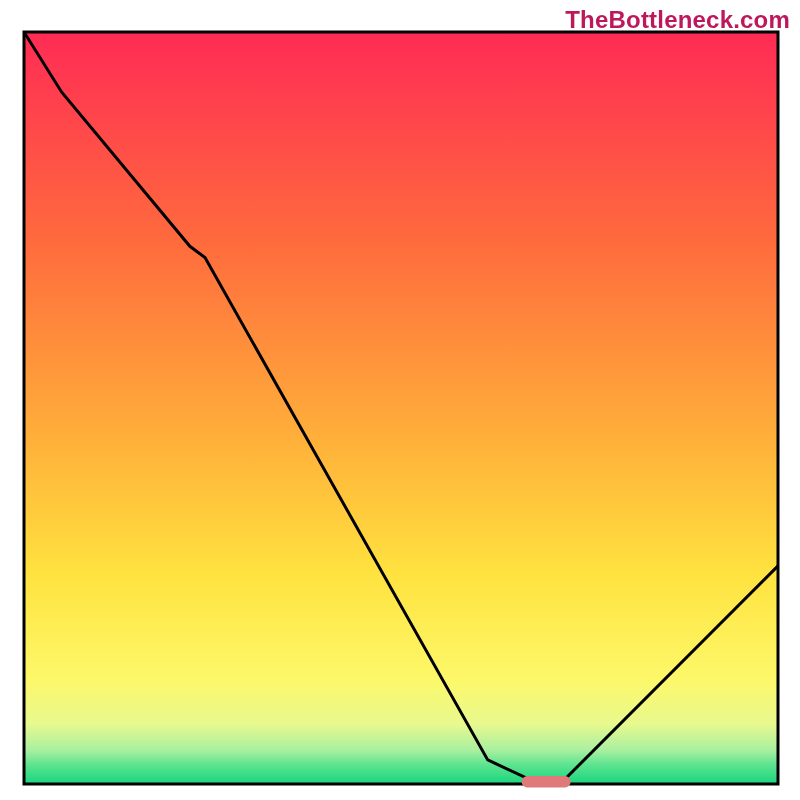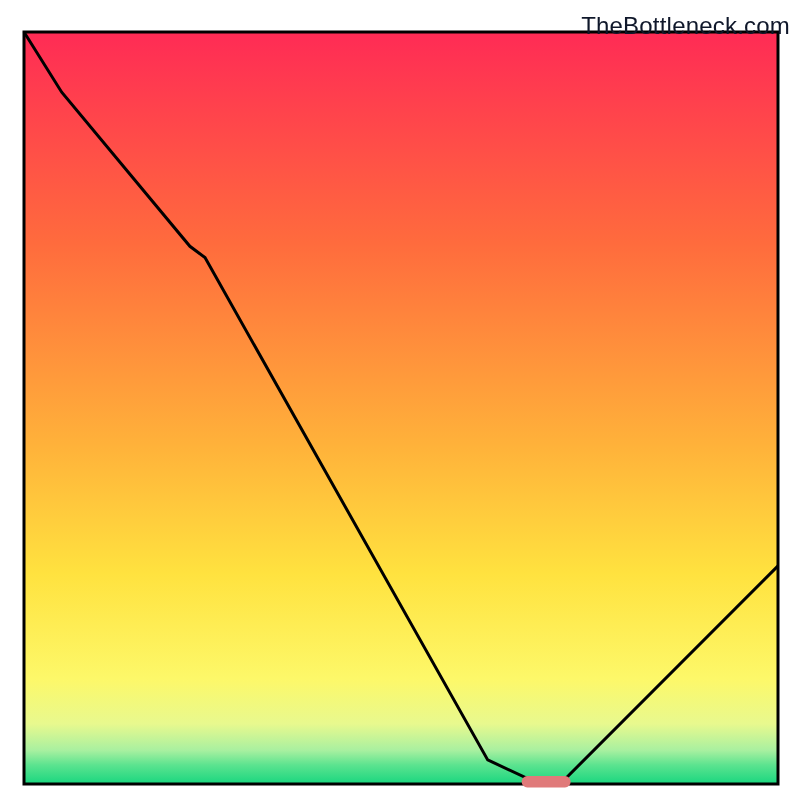--- a/index.html
+++ b/index.html
@@ -10,25 +10,25 @@
     background: #ffffff;
     font-family: Arial, Helvetica, sans-serif;
   }
   .chart-container {
     position: relative;
     width: 800px;
     height: 800px;
   }
   .watermark {
     position: absolute;
-    top: 12px;
+    top: 6px;
     right: 10px;
     font-size: 24px;
-    font-weight: 400;
-    color: #0f172a;
+    font-weight: 700;
+    color: #be185d;
     letter-spacing: 0.2px;
     z-index: 5;
   }
   svg.plot {
     position: absolute;
     left: 0;
     top: 0;
     width: 800px;
     height: 800px;
   }

